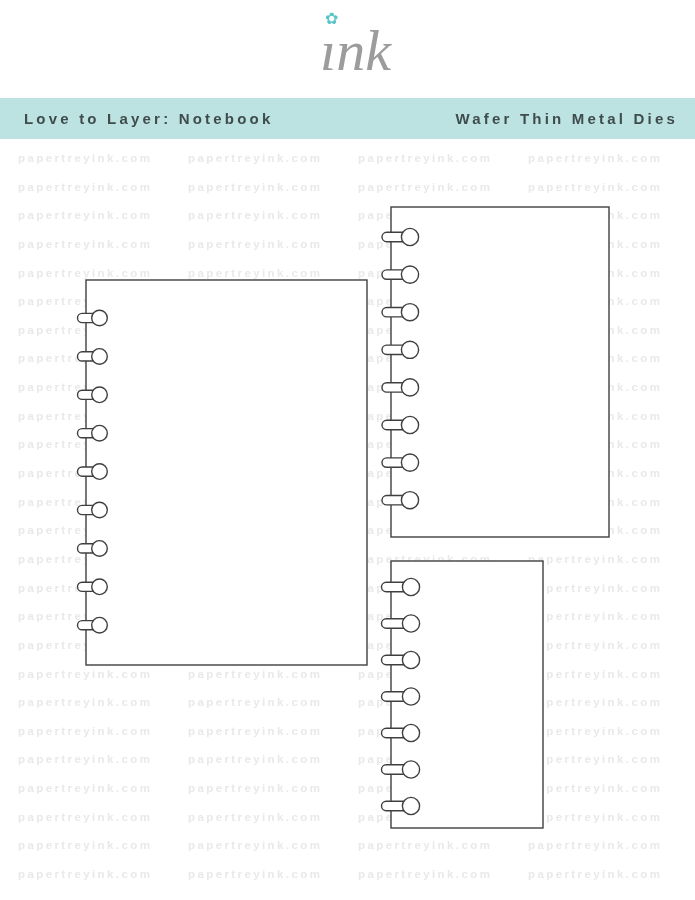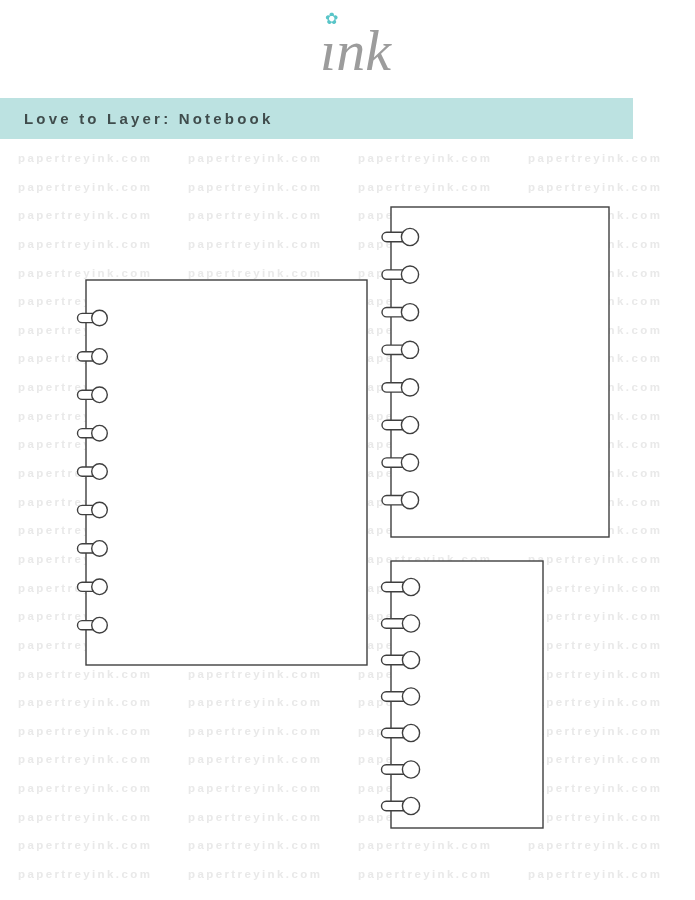--- a/index.html
+++ b/index.html
@@ -9,21 +9,21 @@
   
   .logo{position:absolute;top:22px;left:0;width:100%;text-align:center;white-space:nowrap;z-index:3;}
   .logo .wordmark{font-family:"Liberation Serif",serif;font-size:52px;line-height:1;
                   color:#9c9c9c;letter-spacing:2px;}
   .logo .ink{font-family:"Liberation Serif",serif;font-style:italic;font-size:58px;line-height:1;
              color:#9c9c9c;margin-left:16px;position:relative;display:inline-block;}
   .logo .flower{position:absolute;top:-11px;left:5px;font-size:16px;font-style:normal;
                 color:#59c5c8;letter-spacing:0;}
 
   
-  .banner{position:absolute;top:98px;left:0;width:633px;height:41px;background:#bce2e1;
+  .banner{position:absolute;top:98px;left:0;width:695px;height:41px;background:#bce2e1;
           display:flex;align-items:center;justify-content:space-between;
           box-sizing:border-box;padding:0 17px 0 24px;z-index:3;}
   .banner span{font-size:15px;font-weight:700;color:#3f4c4c;letter-spacing:3.2px;white-space:nowrap;}
 
   
   .watermark{position:absolute;top:0;left:0;width:695px;height:900px;overflow:hidden;z-index:1;}
   .wm-row{position:absolute;white-space:nowrap;line-height:12px;}
   .wm-row span{display:inline-block;width:170px;font-size:11.5px;letter-spacing:2.4px;
                color:#e9e9e9;font-weight:700;}
 
@@ -63,20 +63,21 @@
       <div class="wm-row" style="top: 838.36px; left: 18px;"><span style="width: 170px; color: rgb(233, 233, 233);">papertreyink.com</span><span style="width: 170px; color: rgb(233, 233, 233);">papertreyink.com</span><span style="width: 170px; color: rgb(233, 233, 233);">papertreyink.com</span><span style="width: 170px; color: rgb(233, 233, 233);">papertreyink.com</span></div>
       <div class="wm-row" style="top: 867px; left: 18px;"><span style="width: 170px; color: rgb(233, 233, 233);">papertreyink.com</span><span style="width: 170px; color: rgb(233, 233, 233);">papertreyink.com</span><span style="width: 170px; color: rgb(233, 233, 233);">papertreyink.com</span><span style="width: 170px; color: rgb(233, 233, 233);">papertreyink.com</span></div>
     </div>
 
   <div class="logo">
     <span class="ink"><span class="flower">✿</span><span>ınk</span></span>
   </div>
 
   <div class="banner">
     <span>Love to Layer: Notebook</span>
+    <span>Wafer Thin Metal Dies</span>
   </div>
 
   <svg class="die-layer" width="695" height="900" viewBox="0 0 695 900">
       <g>
         <rect x="86" y="280" width="281" height="385" fill="#ffffff" stroke="#3f3f3f" stroke-width="1.4"></rect>
         <rect x="77.5" y="313.4" width="22" height="9.2" rx="4.6" ry="4.6" fill="#ffffff" stroke="#3f3f3f" stroke-width="1.4"></rect>
         <circle cx="99.5" cy="318" r="7.8" fill="#ffffff" stroke="#3f3f3f" stroke-width="1.4"></circle>
         <rect x="77.5" y="351.79999999999995" width="22" height="9.2" rx="4.6" ry="4.6" fill="#ffffff" stroke="#3f3f3f" stroke-width="1.4"></rect>
         <circle cx="99.5" cy="356.4" r="7.8" fill="#ffffff" stroke="#3f3f3f" stroke-width="1.4"></circle>
         <rect x="77.5" y="390.2" width="22" height="9.2" rx="4.6" ry="4.6" fill="#ffffff" stroke="#3f3f3f" stroke-width="1.4"></rect>

